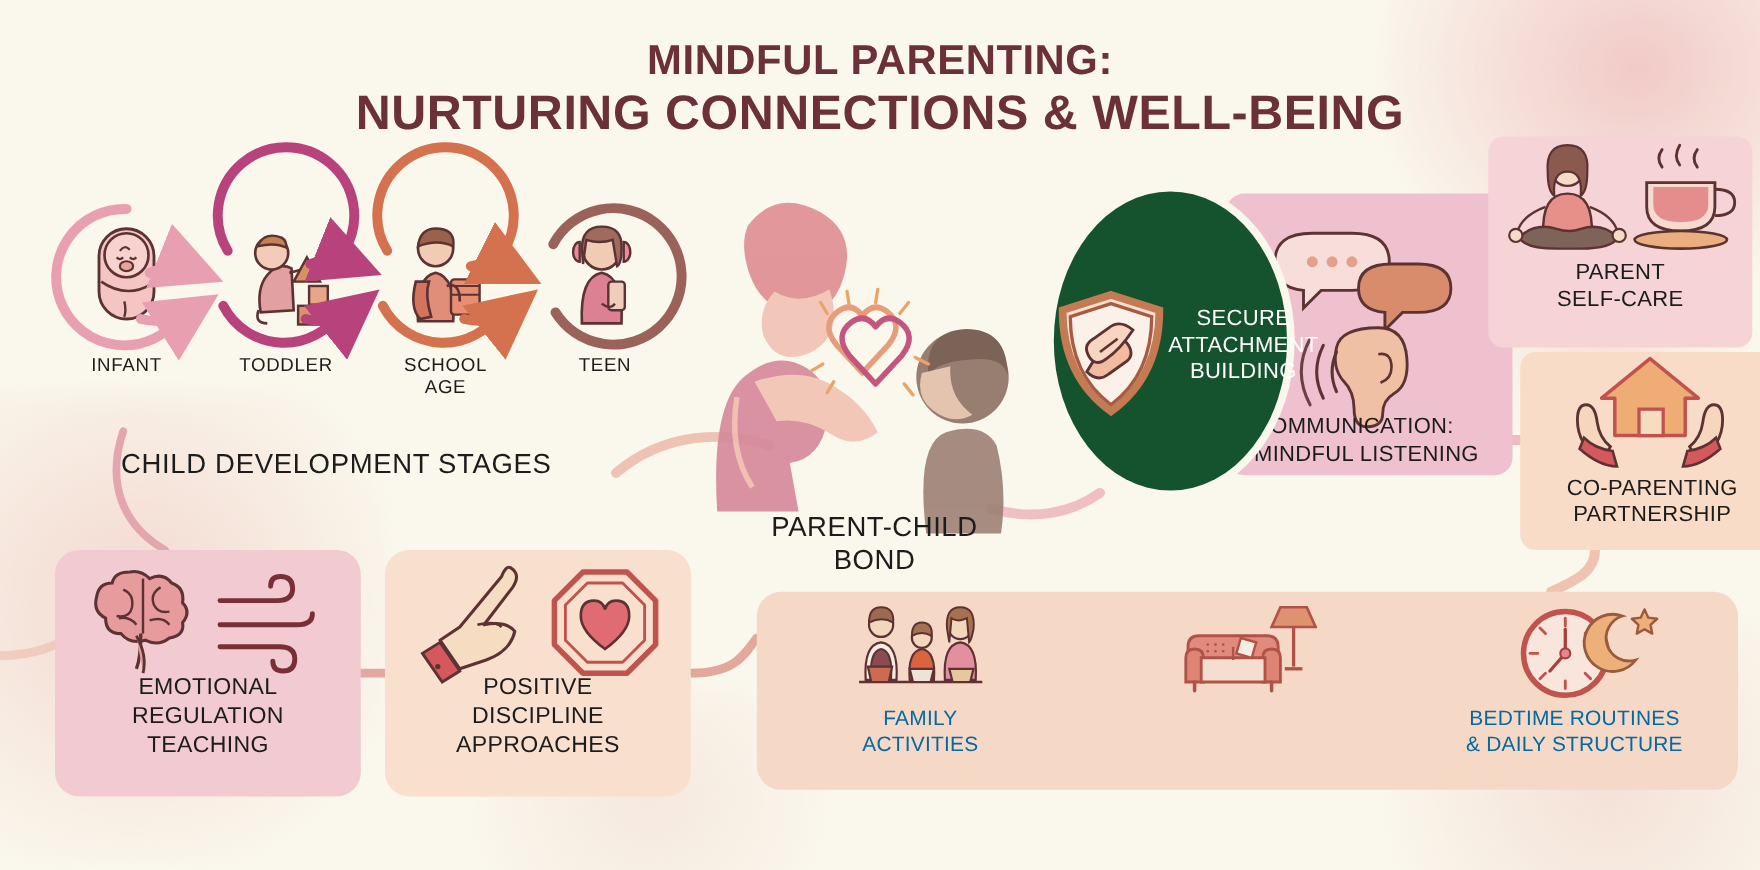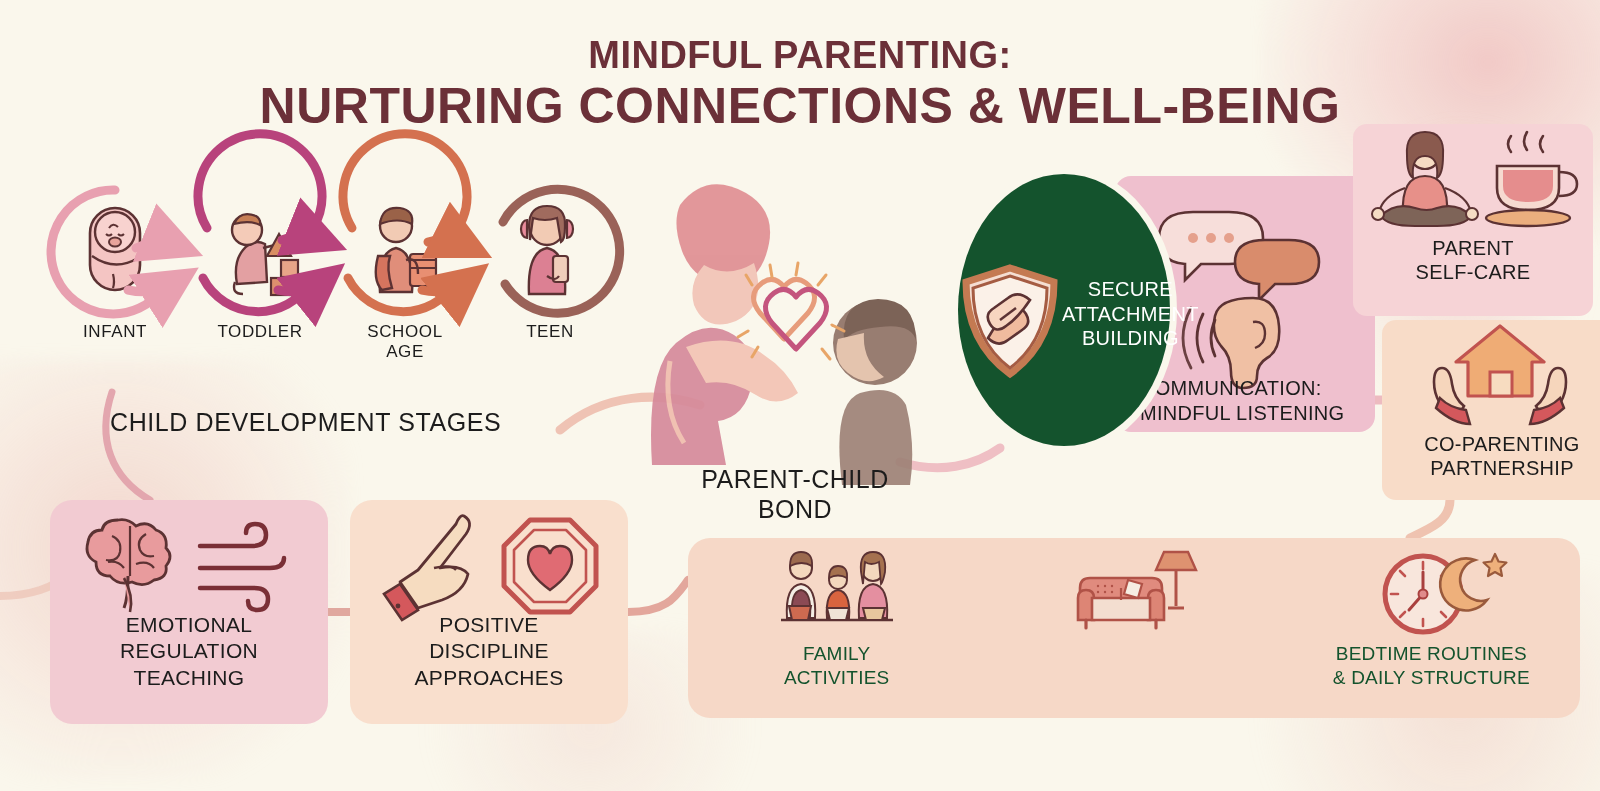--- a/index.html
+++ b/index.html
@@ -41,21 +41,21 @@
     filter: blur(10px);
   }
 
   
   #title {
     position: absolute; left: 0; top: 22px; width: 1600px;
     text-align: center; color: #6B3038;
     font-weight: 700; letter-spacing: .5px; line-height: 1.15;
   }
   #title .l1 { font-size: 38px; display:block;margin-top:12px; }
-  #title .l2 { font-size: 50px; display:block; }
+  #title .l2 { font-size: 44px; display:block; }
 
   
   #connectors { position: absolute; left:0; top:0; width:1600px; height:791px; }
 
   
   #stages { position: absolute; left: 40px; top: 182px; width: 620px; height: 250px; }
   .stage { position: absolute; width: 150px; text-align: center; }
   .stage .art { height: 140px; position: relative; }
   .stage .cap {
     font-size: 17px; font-weight: 400; color: #1c1c1c; letter-spacing: .6px;
@@ -118,21 +118,21 @@
 
   
   #strip {
     position:absolute; left: 688px; top: 538px; width: 892px; height: 180px;
     background: #F6D8C7; border-radius: 22px;
     display:flex; align-items:flex-start;
   }
   .sitem { flex: 1; text-align: center; padding-top: 12px; }
   .sitem .art { height: 86px; position: relative; }
   .sitem .cap {
-    font-size: 19px; font-weight: 500; color:#14532d; line-height:1.25; letter-spacing:.2px;
+    font-size: 19px; font-weight: 500; color:#0369a1; line-height:1.25; letter-spacing:.2px;
     margin-top: 6px;
   }
   svg { display: block; overflow: visible; }
 </style>
 </head>
 <body>
 
 <div id="canvas">
 
   <div class="wash" id="wash-tr"></div>

